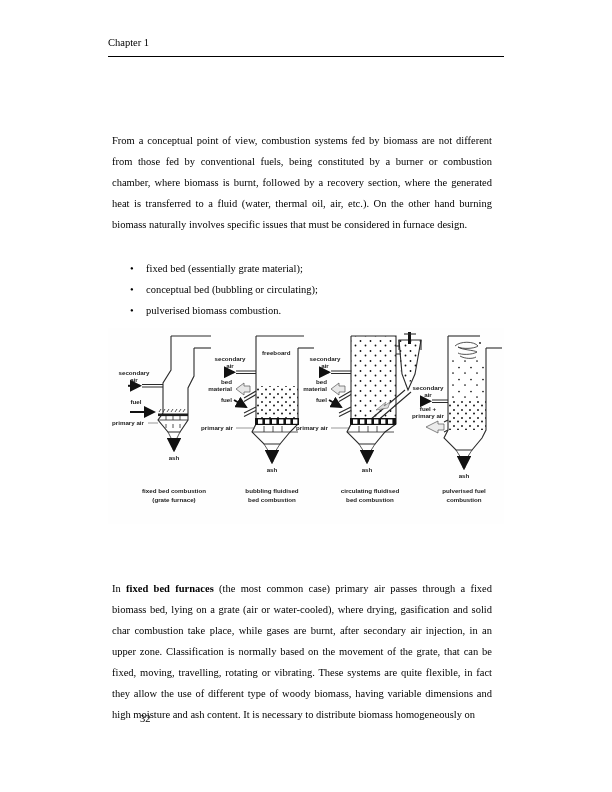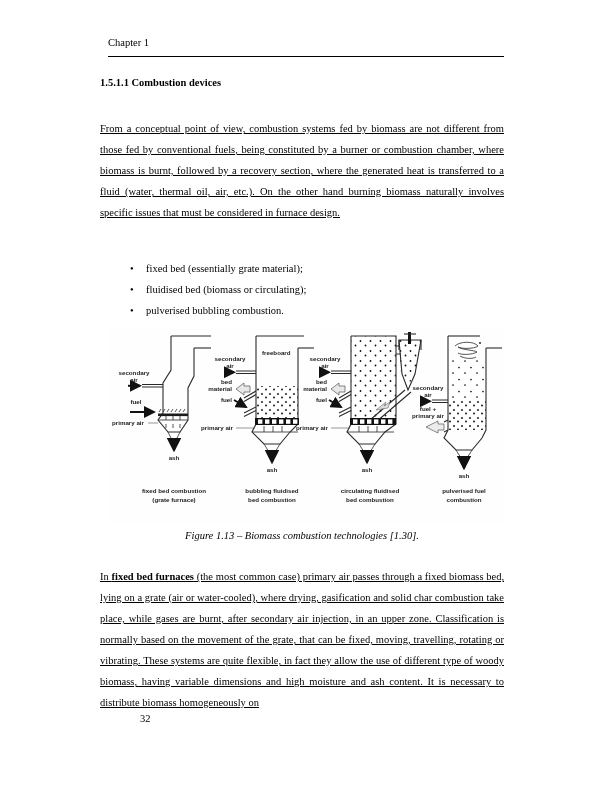--- a/index.html
+++ b/index.html
@@ -57,22 +57,21 @@
   
   .body-block {
     position: absolute;
     left: 100px;
     width: 404px;
     font-size: 10.5px;
     line-height: 21px;
     text-align: justify;
   }
   .body-block p {
-    margin: 0;
-    text-decoration: underline;
+    margin: 12px;
   }
   .para-1 { top: 118px; }
   .para-2 { top: 216px; }
 
   .bullet-list {
     position: absolute;
     left: 100px;
     top: 258px;
     width: 404px;
     margin: 0;
@@ -157,39 +156,38 @@
 </head>
 <body>
 
 <div class="page">
 
   <div class="header">
     <span>Chapter 1</span>
   </div>
   <div class="header-rule"></div>
 
-  <div class="section-heading">1.5.1.1 Combustion devices</div>
 
   <div class="body-block para-1">
     <p>From a conceptual point of view, combustion systems fed by biomass are not different from those fed by conventional fuels, being constituted by a burner or combustion chamber, where biomass is burnt, followed by a recovery section, where the generated heat is transferred to a fluid (water, thermal oil, air, etc.). On the other hand burning biomass naturally involves specific issues that must be considered in furnace design.</p>
   </div>
 
 
   <ul class="bullet-list">
     <li>
       <span class="dot">•</span>
       <span>fixed bed (essentially grate material);</span>
     </li>
     <li>
       <span class="dot">•</span>
-      <span>fluidised bed (biomass or circulating);</span>
+      <span>conceptual bed (bubbling or circulating);</span>
     </li>
     <li>
       <span class="dot">•</span>
-      <span>pulverised bubbling combustion.</span>
+      <span>pulverised biomass combustion.</span>
     </li>
   </ul>
 
   <div class="figure">
     <svg width="396" height="196" viewBox="0 0 396 196" xmlns="http://www.w3.org/2000/svg">
       <defs>
 
         <pattern id="speckleDense" width="8" height="8" patternUnits="userSpaceOnUse">
           <rect width="8" height="8" fill="#ffffff"></rect>
           <circle cx="2" cy="2" r="0.95" fill="#111"></circle>
@@ -377,21 +375,20 @@
         <path class="vessel" d="M336,94 L340,92 M336,104 L340,102"></path>
 
         <text class="dlabel" x="356" y="150" text-anchor="middle">ash</text>
 
         <text class="dcaption" x="356" y="165" text-anchor="middle">pulverised fuel</text>
         <text class="dcaption" x="356" y="174" text-anchor="middle">combustion</text>
       </g>
     </svg>
   </div>
 
-  <div class="figure-caption">Figure 1.13 – Biomass combustion technologies [1.30].</div>
 
   <div class="body-block para-3">
     <p><span>In </span><b>fixed bed furnaces</b><span> (the most common case) primary air passes through a fixed biomass bed, lying on a grate (air or water-cooled), where drying, gasification and solid char combustion take place, while gases are burnt, after secondary air injection, in an upper zone. Classification is normally based on the movement of the grate, that can be fixed, moving, travelling, rotating or vibrating. These systems are quite flexible, in fact they allow the use of different type of woody biomass, having variable dimensions and high moisture and ash content. It is necessary to distribute biomass homogeneously on</span></p>
   </div>
 
   <div class="page-number">32</div>
 
 </div>
 
 </body></html>

